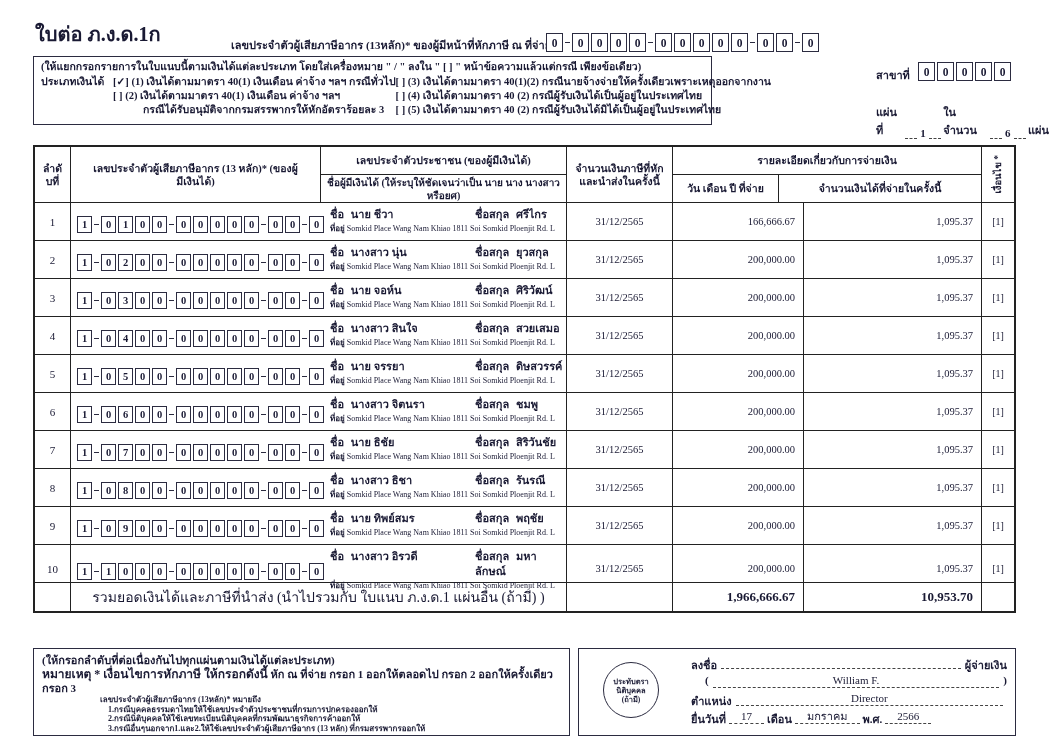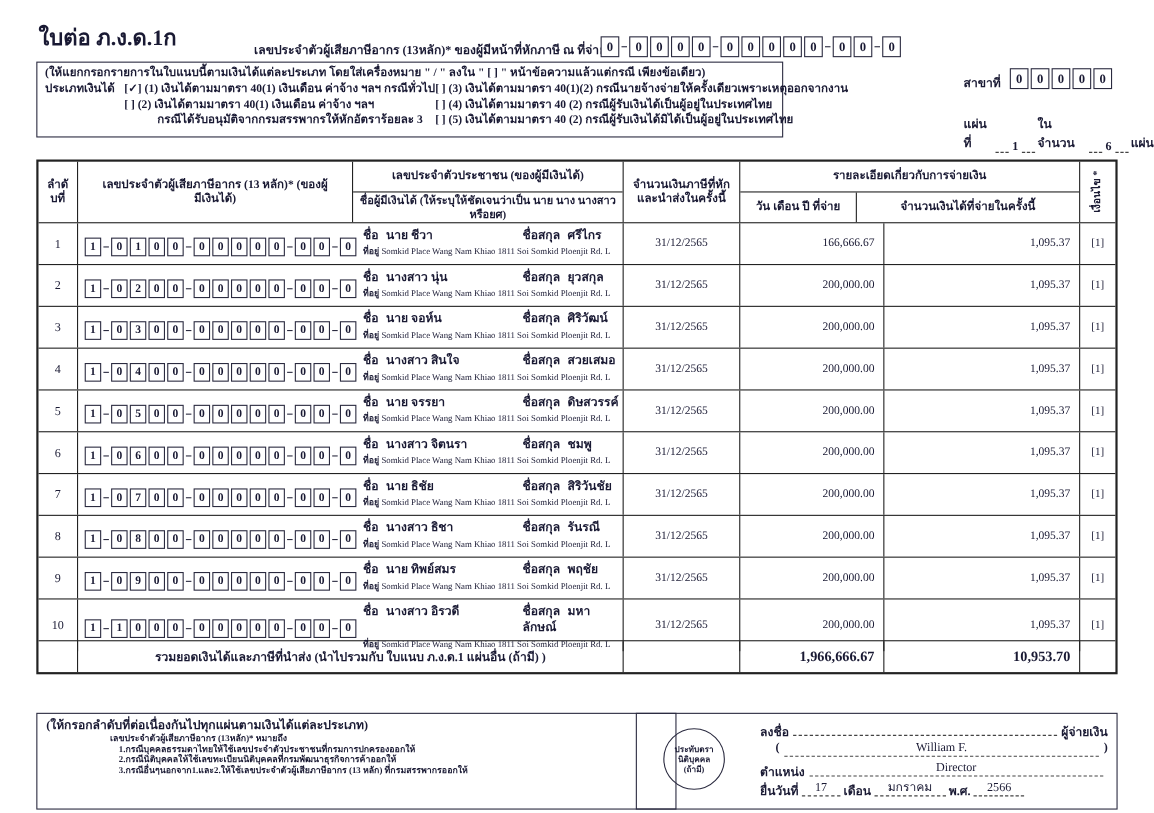--- a/index.html
+++ b/index.html
@@ -69,26 +69,26 @@
   .idstrip { width: 254px; flex: none; padding-top: 2px; }
   .nameblock { flex: 1; display: flex; flex-direction: column; padding-top: 1px; }
   .nline { display: flex; font-size: 11px; font-weight: bold; line-height: 15px; }
   .nfirst { width: 145px; flex: none; }
   .nline .lbl { margin-right: 4px; }
   .aline { font-size: 8px; line-height: 13px; font-weight: bold; }
   .aline .addr { font-weight: normal; font-size: 8px; }
   .r-date { font-size: 10.5px; }
   .r-num { display: flex; align-items: center; justify-content: flex-end; padding-right: 8px; font-size: 10.5px; }
   .r-cond { font-size: 10px; }
-  .tot-label { display: flex; align-items: center; justify-content: center; font-size: 11px; font-weight: bold; }
+  .tot-label { display: flex; align-items: center; justify-content: center; font-size: 14px; font-weight: normal; }
   .totrow .r-num { font-size: 13px; font-weight: bold; }
 
   
   .foot-left {
-    left: 33px; top: 648px; width: 582px; height: 88px;
+    left: 33px; top: 648px; width: 537px; height: 88px;
     border: 1.5px solid #2b2b40; padding: 4px 8px; line-height: 14px;
   }
   .fl1 { font-size: 11px; font-weight: bold; }
   .fl2 { font-size: 11px; font-weight: bold; }
   .fl2 .rem { font-size: 12px; }
   .fsmall { font-size: 8px; line-height: 9.5px; font-weight: bold; }
   .fs-head { margin-left: 58px; }
   .fs-item { margin-left: 66px; }
 
   .foot-right { left: 578px; top: 648px; width: 438px; height: 88px; border: 1.5px solid #2b2b40; }
@@ -664,20 +664,25 @@
     <div class="c tot-label">รวมยอดเงินได้และภาษีที่นำส่ง (นำไปรวมกับ ใบแนบ ภ.ง.ด.1 แผ่นอื่น (ถ้ามี) )</div>
     <div class="c"></div>
     <div class="c r-num">1,966,666.67</div>
     <div class="c r-num">10,953.70</div>
     <div class="c"></div>
   </div>
 </div>
 
 <div class="abs foot-left">
   <div class="fl1">(ให้กรอกลำดับที่ต่อเนื่องกันไปทุกแผ่นตามเงินได้แต่ละประเภท)</div>
+  <div class="fl2">
+    <span class="rem">หมายเหตุ</span>
+    <span class="rem">* เงื่อนไขการหักภาษี ให้กรอกดังนี้</span>
+    <span>หัก ณ ที่จ่าย กรอก 1   ออกให้ตลอดไป กรอก 2   ออกให้ครั้งเดียว กรอก 3</span>
+  </div>
   <div class="fsmall fs-head">เลขประจำตัวผู้เสียภาษีอากร (13หลัก)* หมายถึง</div>
   <div class="fsmall fs-item">1.กรณีบุคคลธรรมดาไทยให้ใช้เลขประจำตัวประชาชนที่กรมการปกครองออกให้</div>
   <div class="fsmall fs-item">2.กรณีนิติบุคคลให้ใช้เลขทะเบียนนิติบุคคลที่กรมพัฒนาธุรกิจการค้าออกให้</div>
   <div class="fsmall fs-item">3.กรณีอื่นๆนอกจาก1.และ2.ให้ใช้เลขประจำตัวผู้เสียภาษีอากร (13 หลัก) ที่กรมสรรพากรออกให้</div>
 </div>
 
 <div class="abs foot-right">
   <div class="stamp">
     <div>ประทับตรา</div>
     <div>นิติบุคคล</div>

